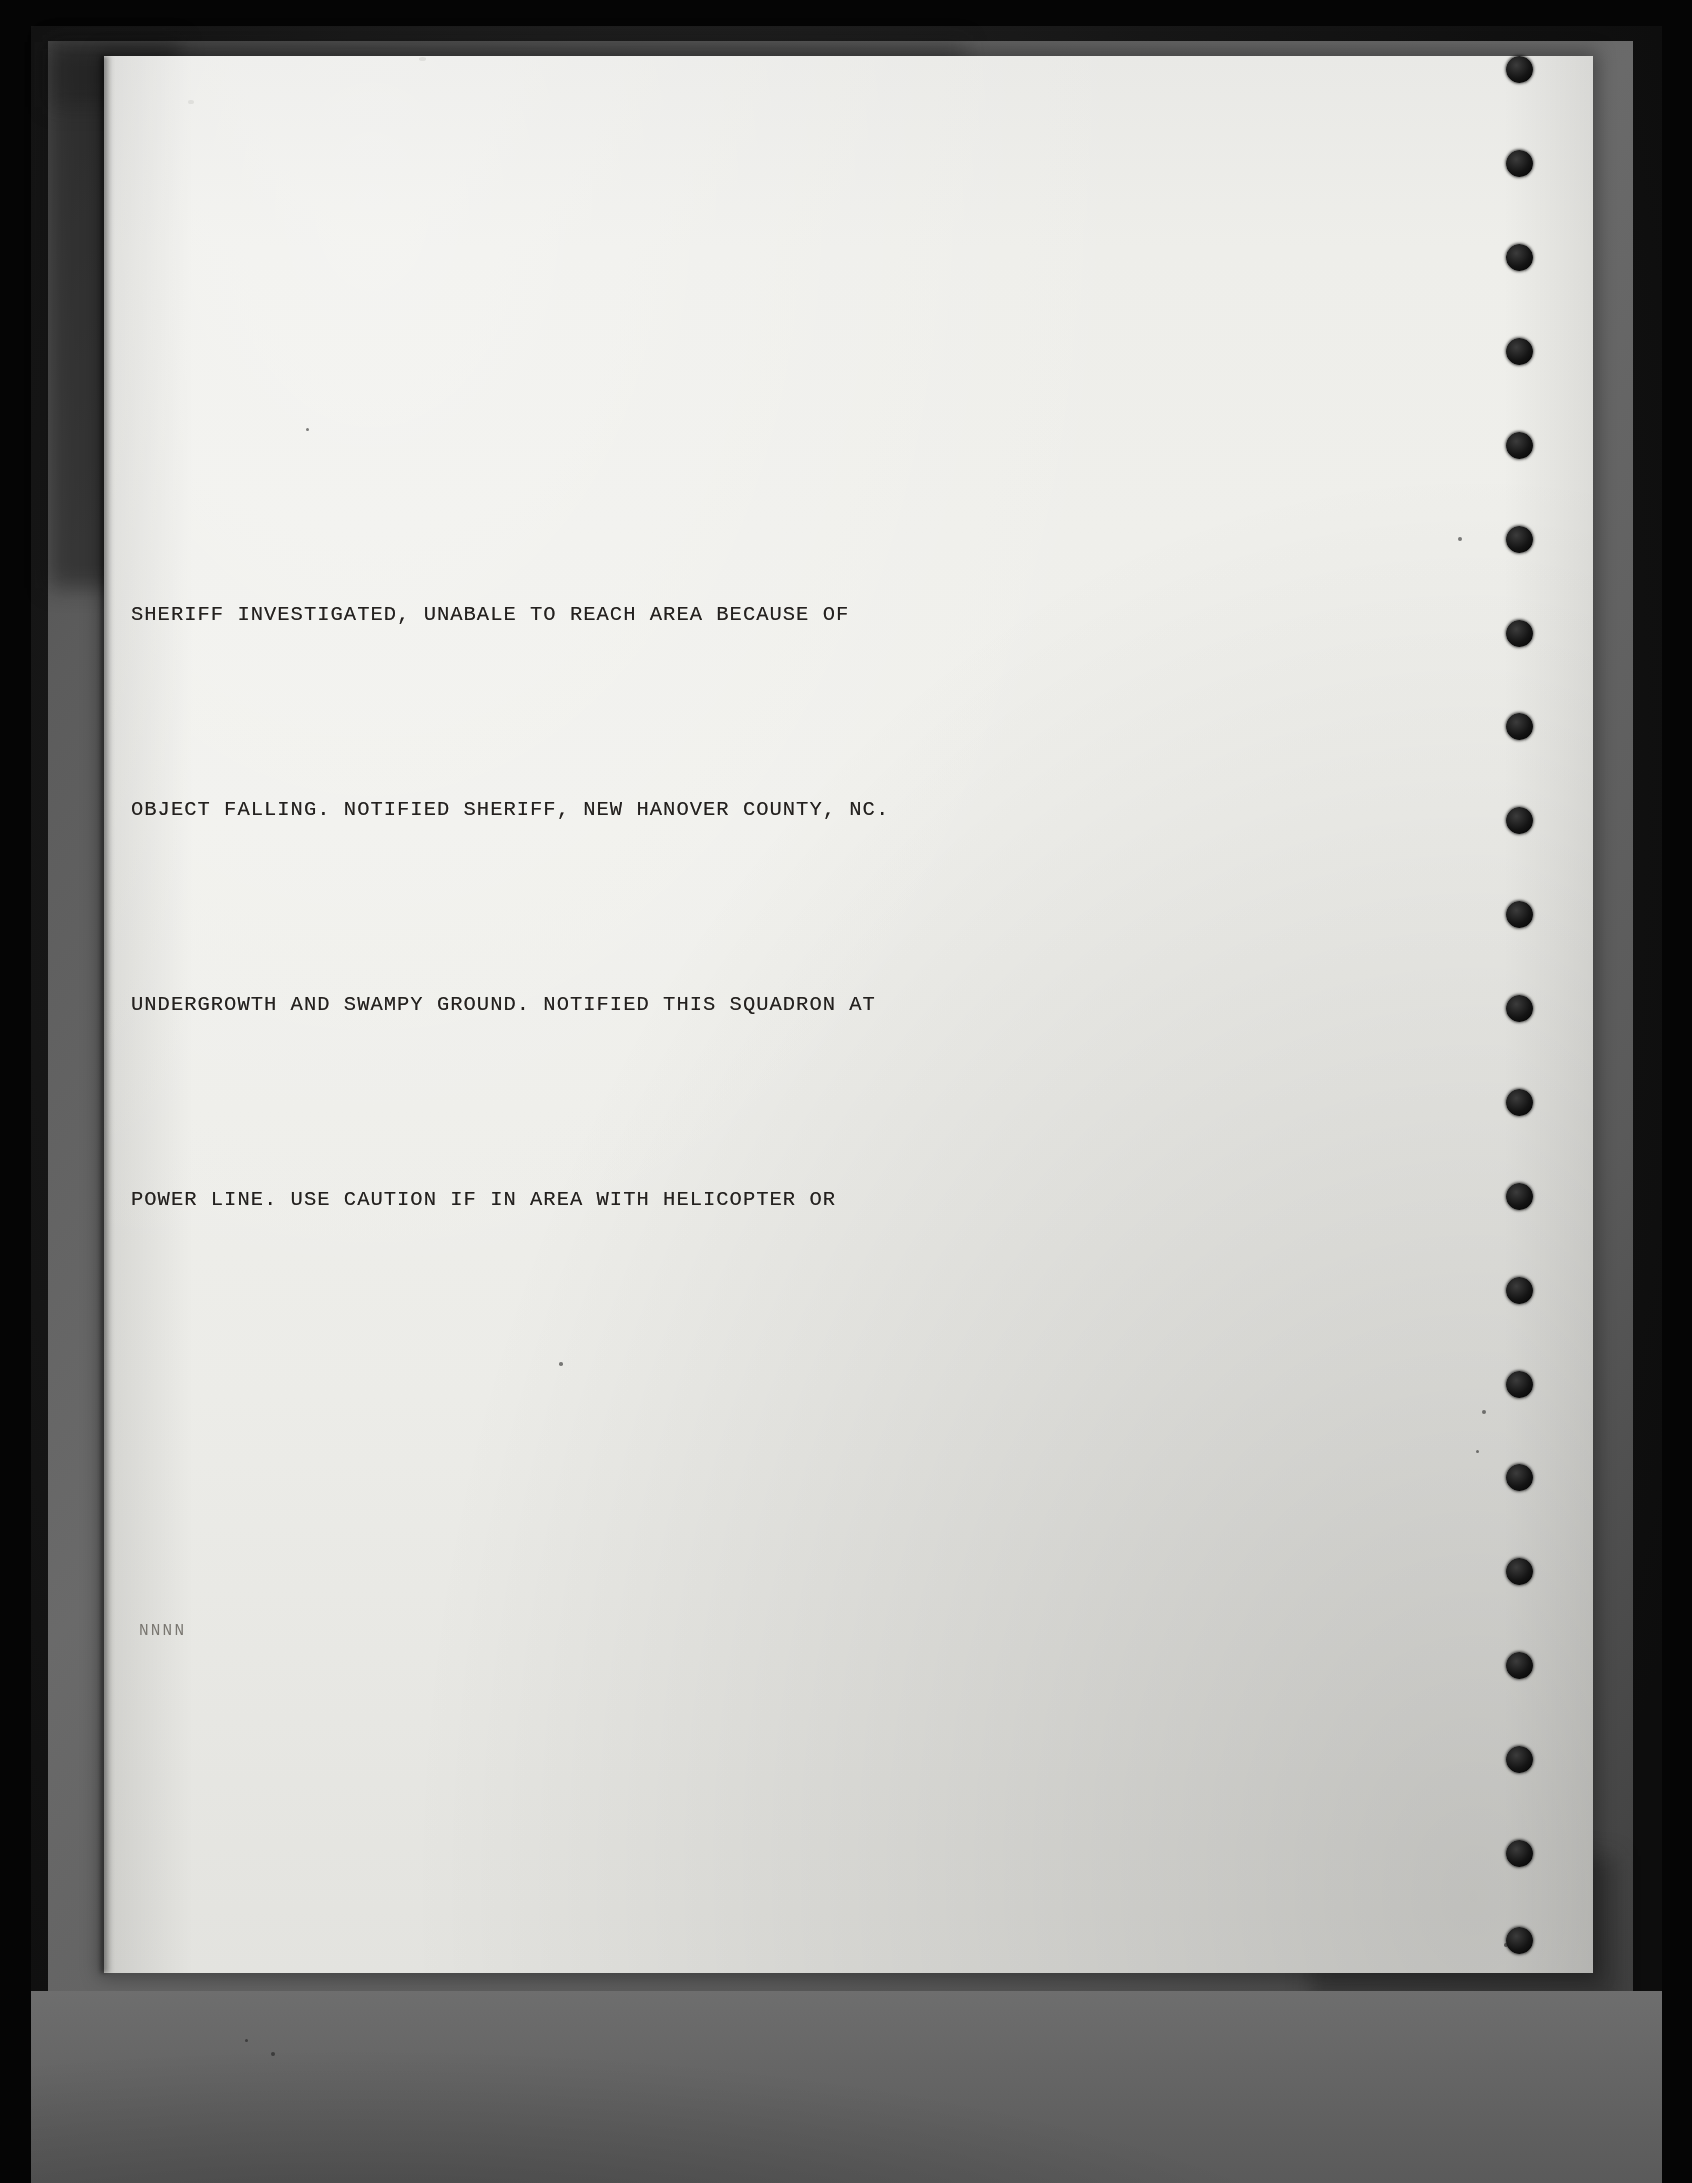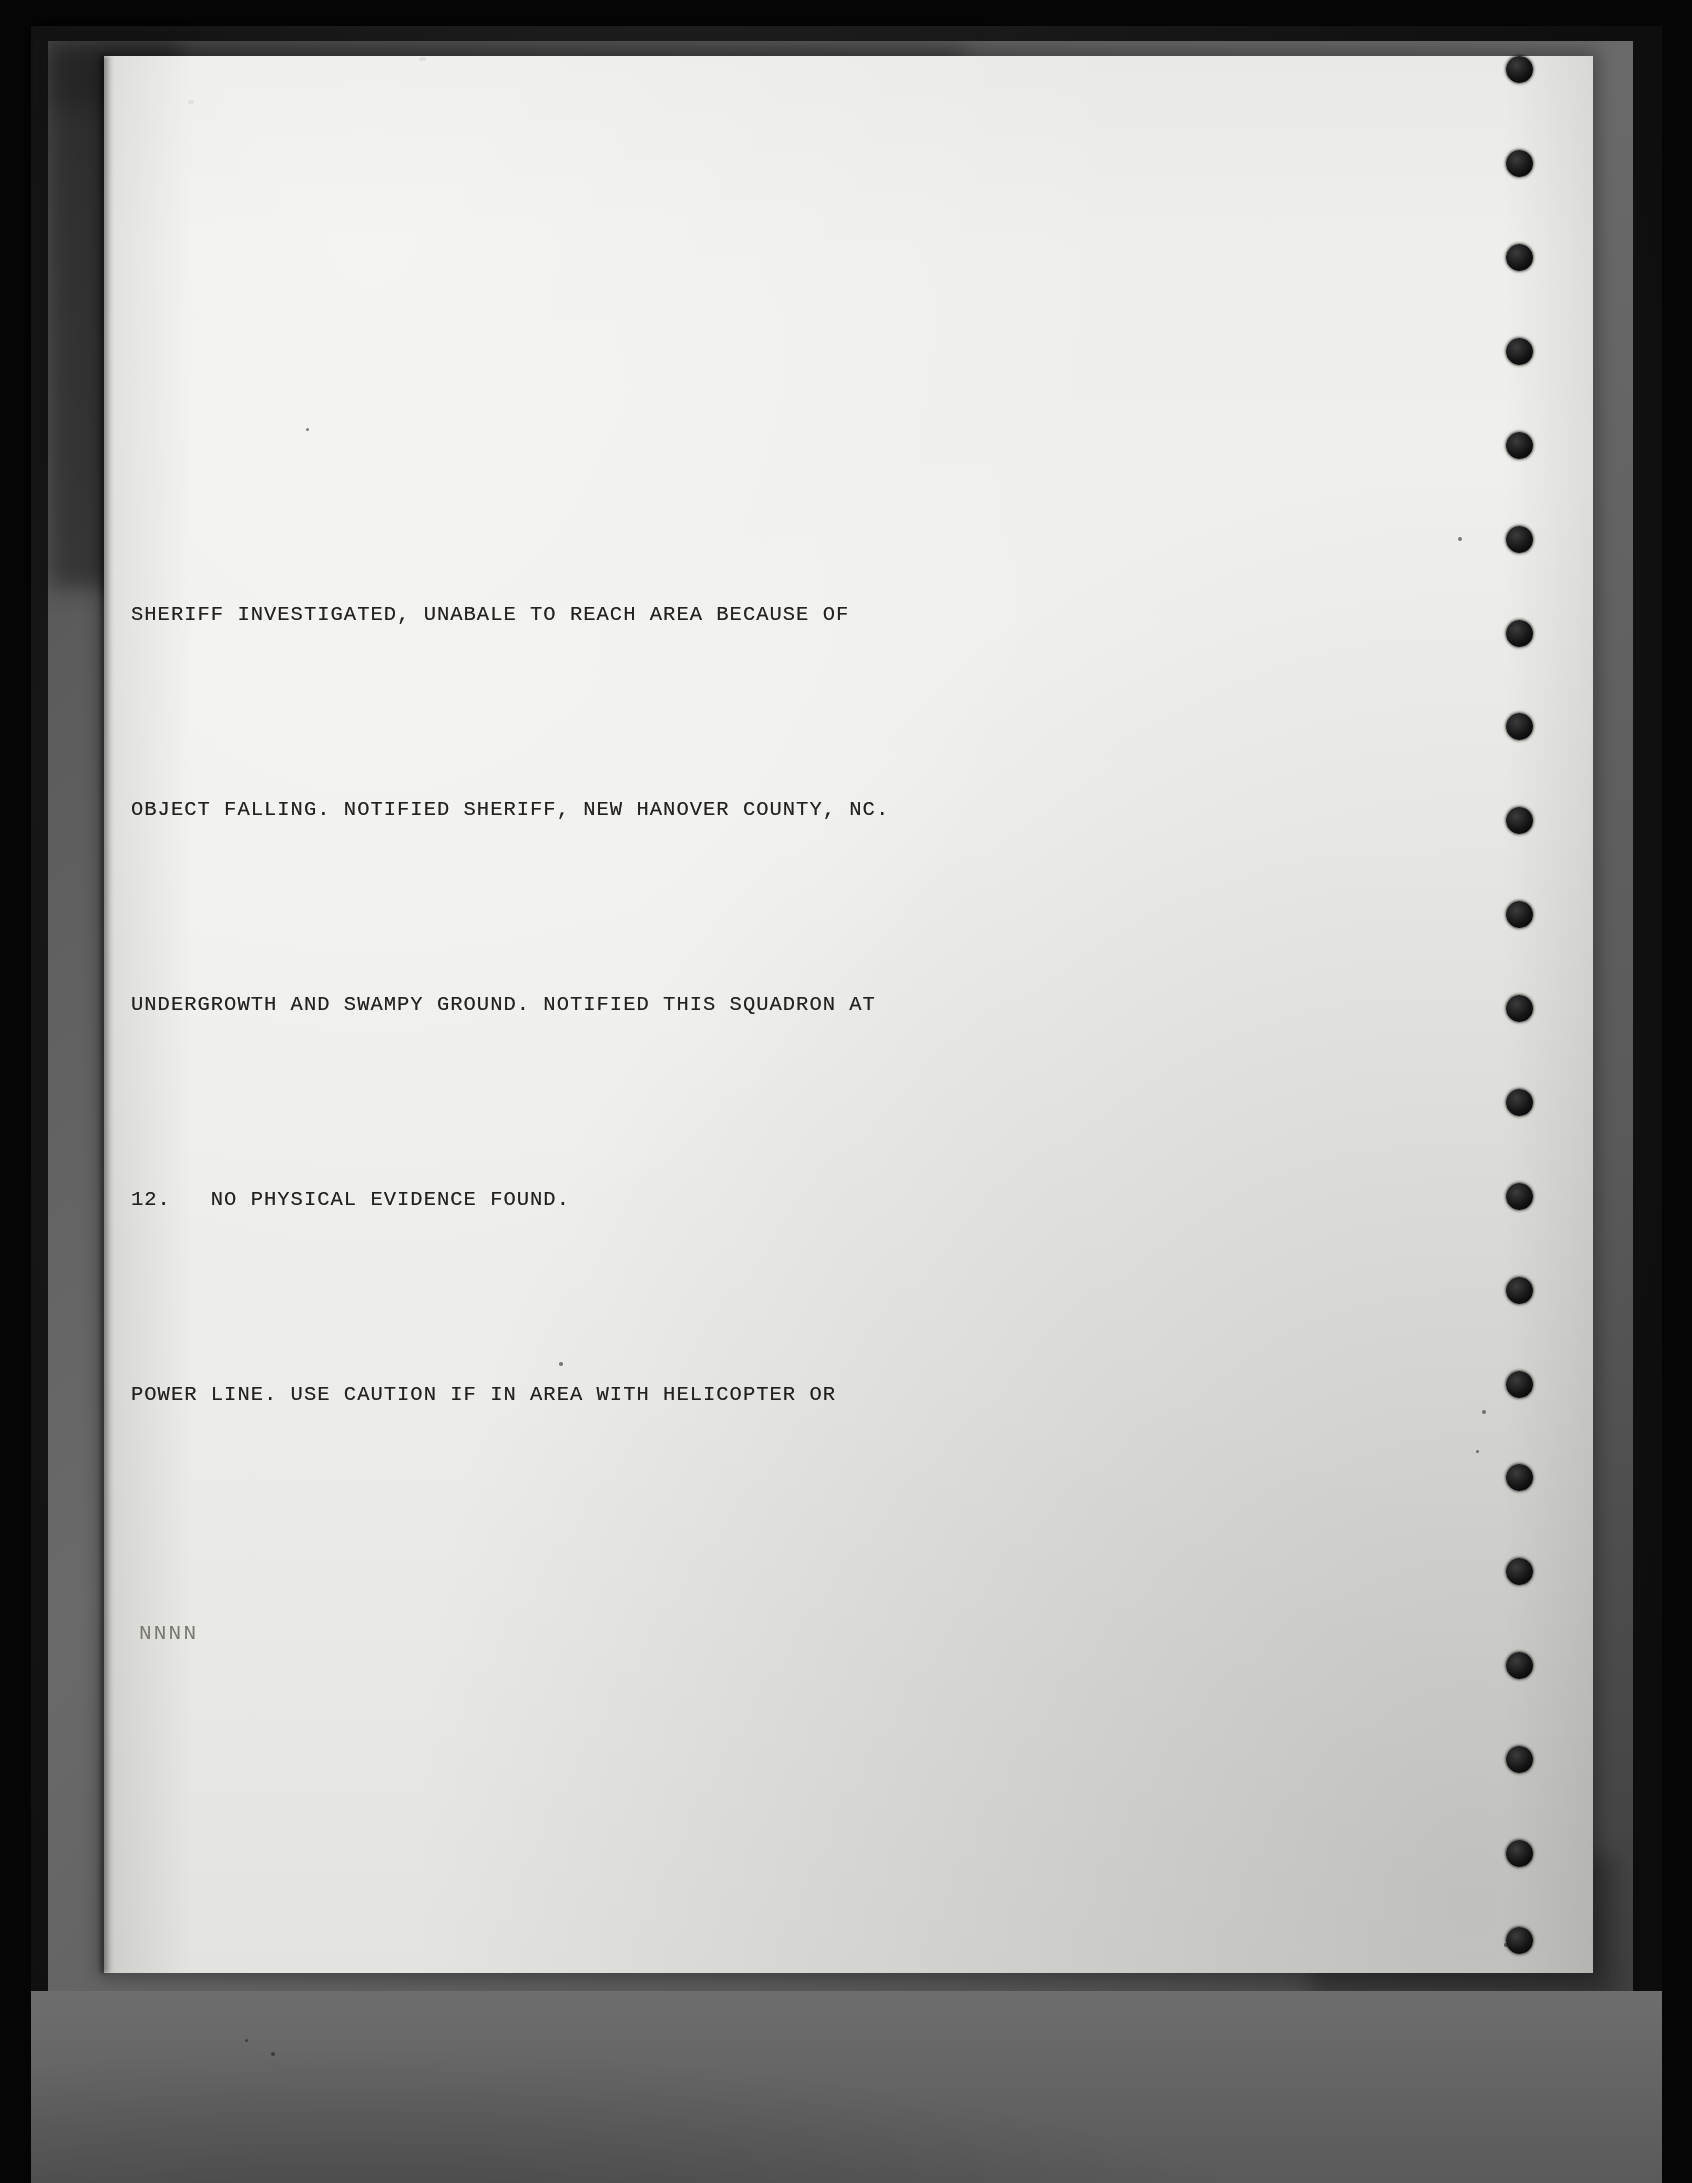--- a/index.html
+++ b/index.html
@@ -124,21 +124,21 @@
     white-space: pre;
   }
   #typed-text .line.vfaint { color: #5d5a56; }
 
   
   #nnnn-block {
     position: absolute;
     left: 139px;
     top: 1622px;
     color: #7a7771;
-    font-size: 21px;
+    font-size: 16px;
     letter-spacing: 2.2px;
     white-space: pre;
   }
 
   
   #pencil-arcs {
     position: absolute;
     left: 44px;
     top: 2105px;
     width: 245px;
@@ -209,21 +209,20 @@
     <div class="sprocket-hole" style="top:1611px;"></div>
     <div class="sprocket-hole" style="top:1705px;"></div>
     <div class="sprocket-hole" style="top:1799px;"></div>
     <div class="sprocket-hole" style="top:1886px;"></div>
   </div>
 
   <div id="typed-text">
     <span class="line">SHERIFF INVESTIGATED, UNABALE TO REACH AREA BECAUSE OF</span>
     <span class="line">OBJECT FALLING. NOTIFIED SHERIFF, NEW HANOVER COUNTY, NC.</span>
     <span class="line">UNDERGROWTH AND SWAMPY GROUND. NOTIFIED THIS SQUADRON AT</span>
-    <span class="line">12.   NO PHYSICAL EVIDENCE FOUND.</span>
     <span class="line">POWER LINE. USE CAUTION IF IN AREA WITH HELICOPTER OR</span>
     
     
     
   </div>
 
   <div id="nnnn-block">NNNN</div>
 
   <svg id="pencil-arcs" viewBox="0 0 560 700">
     <path d="M 40 690 C 120 560, 200 420, 250 250" stroke="#8d8d8a" stroke-width="4" fill="none"></path>

